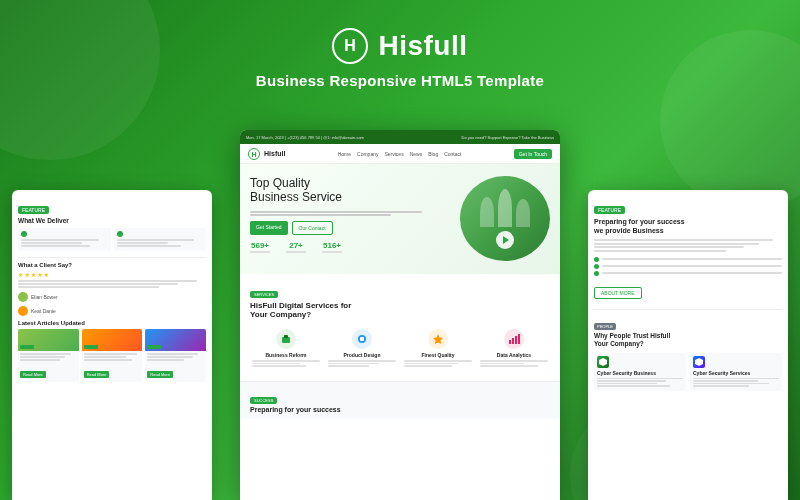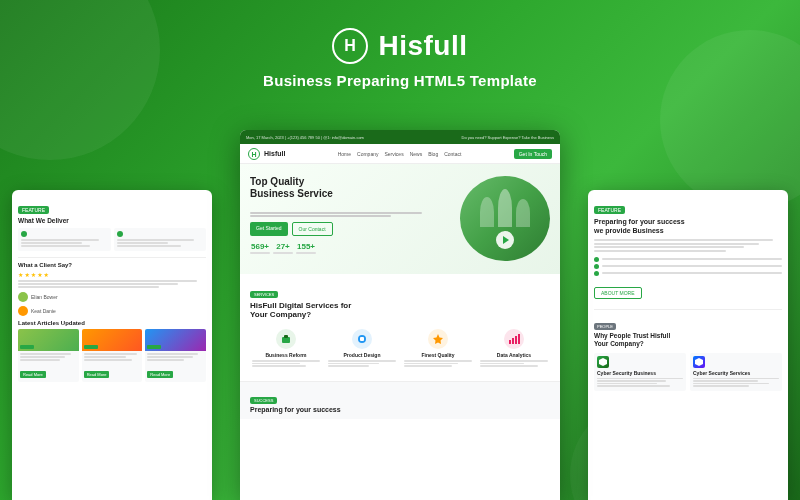--- a/index.html
+++ b/index.html
@@ -360,25 +360,25 @@
       gap: 8px;
       position: relative;
       min-height: 110px;
     }
 
     .hero-content {
       flex: 1;
     }
 
     .hero-title {
-      font-size: 10px;
-      font-weight: 700;
+      font-size: 12px;
+      font-weight: 400;
       color: #222;
       line-height: 1.2;
-      margin-bottom: 12px;
+      margin-bottom: 6px;
     }
 
     .hero-subtitle-line {
       height: 2px;
       background: #ccc;
       border-radius: 1px;
       margin-bottom: 1px;
       width: 80%;
     }
 
@@ -399,21 +399,21 @@
     .hero-btn-secondary {
       border: 1px solid #28a745;
       color: #28a745;
       font-size: 5px;
       padding: 3px 6px;
       border-radius: 2px;
     }
 
     .hero-stats {
       display: flex;
-      gap: 3px;
+      gap: 16px;
       margin-top: 6px;
     }
 
     .hero-stat {
       text-align: center;
     }
 
     .hero-stat-num {
       font-size: 8px;
       font-weight: 700;
@@ -743,21 +743,21 @@
 
   <div class="header-section">
     <div class="logo-row">
 
       <svg class="logo-icon" viewBox="0 0 36 36" fill="none" xmlns="http://www.w3.org/2000/svg">
         <circle cx="18" cy="18" r="17" stroke="white" stroke-width="2"></circle>
         <text x="18" y="23" text-anchor="middle" fill="white" font-size="16" font-weight="bold" font-family="Arial">H</text>
       </svg>
       <span class="logo-text">Hisfull</span>
     </div>
-    <span class="subtitle">Business Preparing HTML5 Template</span>
+    <span class="subtitle">Business Responsive HTML5 Template</span>
   </div>
 
 
   <div class="preview-area">
 
     <div class="preview-left">
       <div class="preview-left-inner">
         <span class="left-section-label">FEATURE</span>
         <div class="left-title">What We Deliver</div>
 
@@ -884,21 +884,21 @@
           <div class="hero-stats">
             <div class="hero-stat">
               <div class="hero-stat-num">569+</div>
               <div class="hero-stat-label"></div>
             </div>
             <div class="hero-stat">
               <div class="hero-stat-num">27+</div>
               <div class="hero-stat-label"></div>
             </div>
             <div class="hero-stat">
-              <div class="hero-stat-num">155+</div>
+              <div class="hero-stat-num">516+</div>
               <div class="hero-stat-label"></div>
             </div>
           </div>
         </div>
         <div class="hero-image">
           <div class="hero-image-inner" style="background: linear-gradient(135deg, #66bb6a 0%, #43a047 50%, #2e7d32 100%);">
 
             <div style="display:flex; flex-direction:column; align-items:center; justify-content:center; width:100%; height:100%;">
 
               <div style="display:flex; gap:4px; align-items:flex-end; margin-bottom:4px;">

